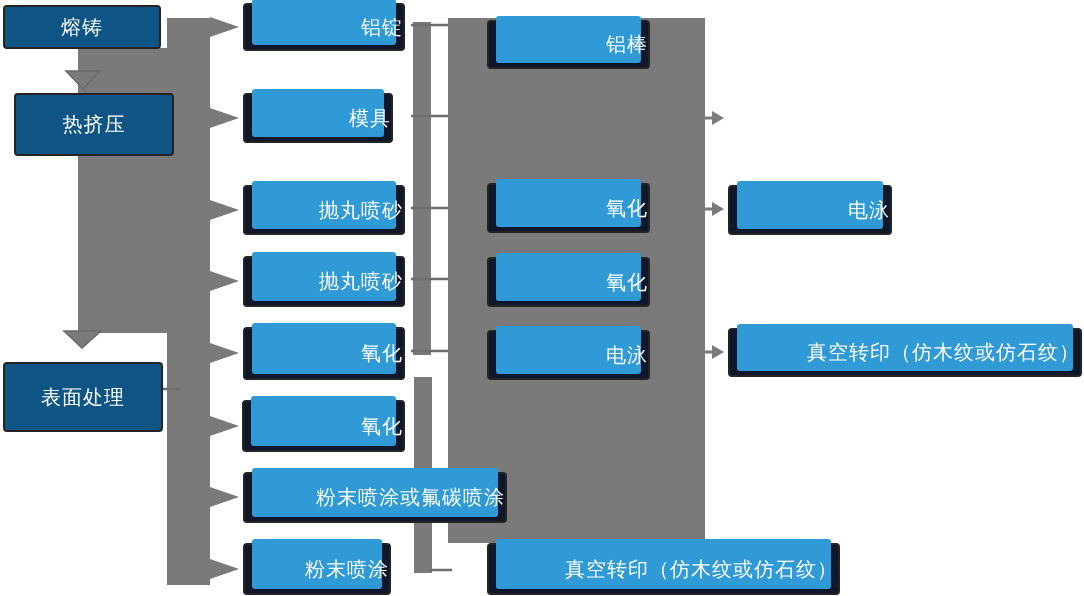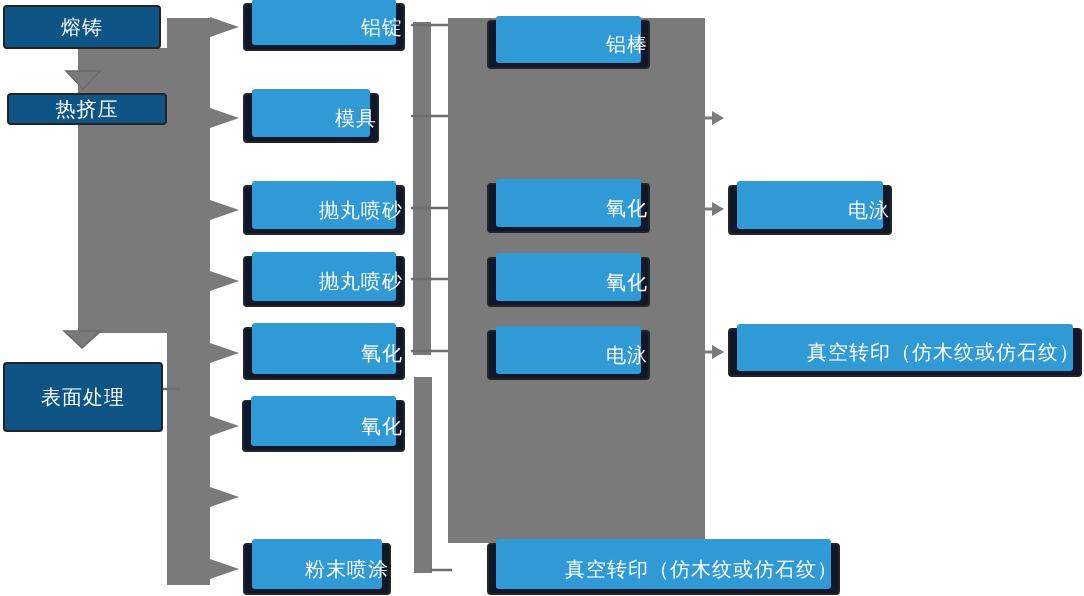--- a/index.html
+++ b/index.html
@@ -90,44 +90,47 @@
       <line x1="703" y1="209" x2="713" y2="209" stroke="#7A7A7A" stroke-width="3"></line>
       <polygon points="712,202 712,216 724,209"></polygon>
       <line x1="703" y1="352" x2="713" y2="352" stroke="#7A7A7A" stroke-width="3"></line>
       <polygon points="712,345 712,359 724,352"></polygon>
     </g>
   </svg>
 
   <div class="box dark" style="left:3px;top:5px;width:158px;height:44px">
     <span>熔铸</span>
     </div>
-  <div class="box dark" style="left:7px;top:93px;width:160px;height:32px">
+  <div class="box dark" style="left:14px;top:93px;width:160px;height:63px">
     <span>热挤压</span>
     </div>
   <div class="box dark" style="left:3px;top:362px;width:160px;height:70px">
     <span>表面处理</span>
     </div>
 
   <div class="box bright" style="left:243px;top:3px;width:162px;height:48px">
     <span>铝锭</span>
     </div>
-  <div class="box bright" style="left:243px;top:93px;width:136px;height:50px">
+  <div class="box bright" style="left:243px;top:93px;width:150px;height:50px">
     <span>模具</span>
     </div>
   <div class="box bright" style="left:243px;top:185px;width:162px;height:50px">
     <span>抛丸喷砂</span>
     </div>
   <div class="box bright" style="left:243px;top:256px;width:162px;height:51px">
     <span>抛丸喷砂</span>
     </div>
   <div class="box bright" style="left:243px;top:327px;width:162px;height:53px">
     <span>氧化</span>
     </div>
   <div class="box bright" style="left:242px;top:400px;width:163px;height:52px">
     <span>氧化</span>
+    </div>
+  <div class="box bright" style="left:243px;top:472px;width:264px;height:51px">
+    <span>粉末喷涂或氟碳喷涂</span>
     </div>
   <div class="box bright" style="left:243px;top:543px;width:148px;height:52px">
     <span>粉末喷涂</span>
     </div>
 
   <div class="box bright" style="left:487px;top:20px;width:163px;height:49px">
     <span>铝棒</span>
     </div>
   <div class="box bright" style="left:487px;top:183px;width:163px;height:50px">
     <span>氧化</span>

